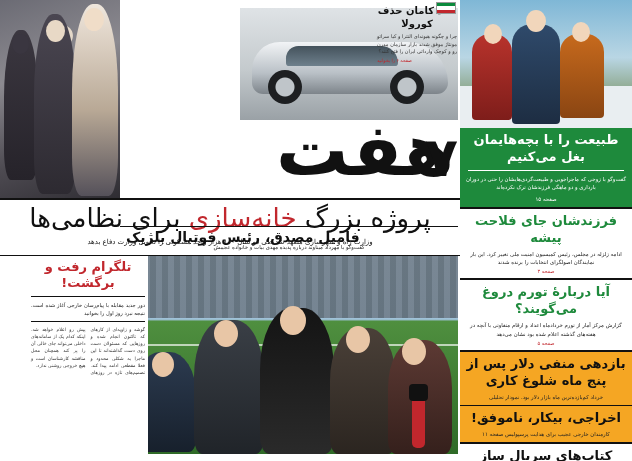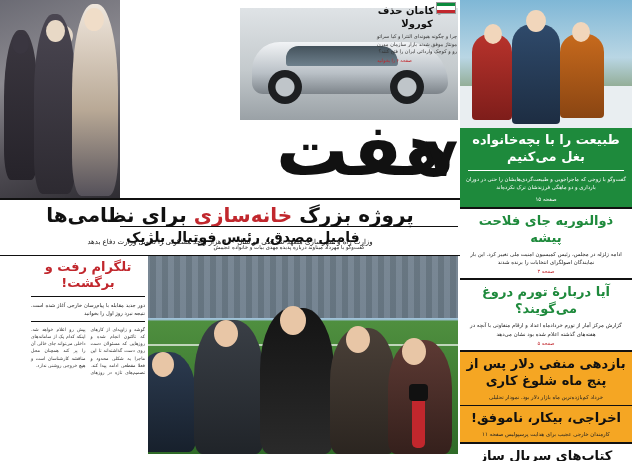--- a/index.html
+++ b/index.html
@@ -64,21 +64,21 @@
   #masthead-info .hr { height: 1px; background: #aaa; margin: 2px 0; }
 
   
   #headline-band {
     left: 0; top: 198px; width: 460px; height: 58px;
     border-top: 2px solid #111; border-bottom: 1px solid #111;
     background: #fff;
   }
   #headline-main {
     position: absolute; right: 6px; top: 4px; left: 6px;
-    text-align: center; font-size: 20px; font-weight: bold; color: #111;
+    text-align: center; font-size: 26px; font-weight: normal; color: #111;
     line-height: 1.15;
   }
   #headline-main .hl-red { color: #c1272d; }
   #headline-sub {
     position: absolute; right: 6px; left: 6px; top: 38px;
     text-align: center; font-size: 7px; color: #111;
   }
 
   
   #right-col { right: 0; top: 0; width: 172px; height: 461px; background: #fff; }
@@ -278,30 +278,30 @@
       <div class="snow"></div>
       <div class="p1"></div>
       <div class="p2"></div>
       <div class="p3"></div>
       <div class="hd hd1"></div>
       <div class="hd hd2"></div>
       <div class="hd hd3"></div>
     </div>
 
     <div class="rc-box green">
-      <div class="rc-title">طبیعت را با بچه‌خانواده بغل می‌کنیم</div>
+      <div class="rc-title">طبیعت را با بچه‌هایمان بغل می‌کنیم</div>
       <div class="rc-rule"></div>
       <div class="rc-sub">گفت‌وگو با زوجی که ماجراجویی و طبیعت‌گردی‌هایشان را حتی در دوران بارداری و دو ماهگی فرزندشان ترک نکرده‌اند</div>
       <div class="rc-sub">صفحه ۱۵</div>
     </div>
 
     <div class="divider-black"></div>
 
     <div class="rc-box" style="background:#fff;">
-      <div class="rc-title green" style="background:transparent;color:#1e8a3c;">ذوالنوریه جای فلاحت پیشه</div>
+      <div class="rc-title green" style="background:transparent;color:#1e8a3c;">فرزندشان جای فلاحت پیشه</div>
       <div class="rc-sub">ادامه زلزله در مجلس، رئیس کمیسیون امنیت ملی تغییر کرد. این بار نمایندگان اصولگرای انتخابات را برنده شدند</div>
       <div class="rc-tag">صفحه ۳</div>
     </div>
 
     <div class="divider-black"></div>
 
     <div class="rc-box" style="background:#fff;">
       <div class="rc-title" style="color:#1e8a3c;">آیا دربارهٔ تورم دروغ می‌گویند؟</div>
       <div class="rc-sub">گزارش مرکز آمار از تورم خرداد‌ماه اعداد و ارقام متفاوتی با آنچه در هفته‌های گذشته اعلام شده بود نشان می‌دهد</div>
       <div class="rc-tag">صفحه ۵</div>

